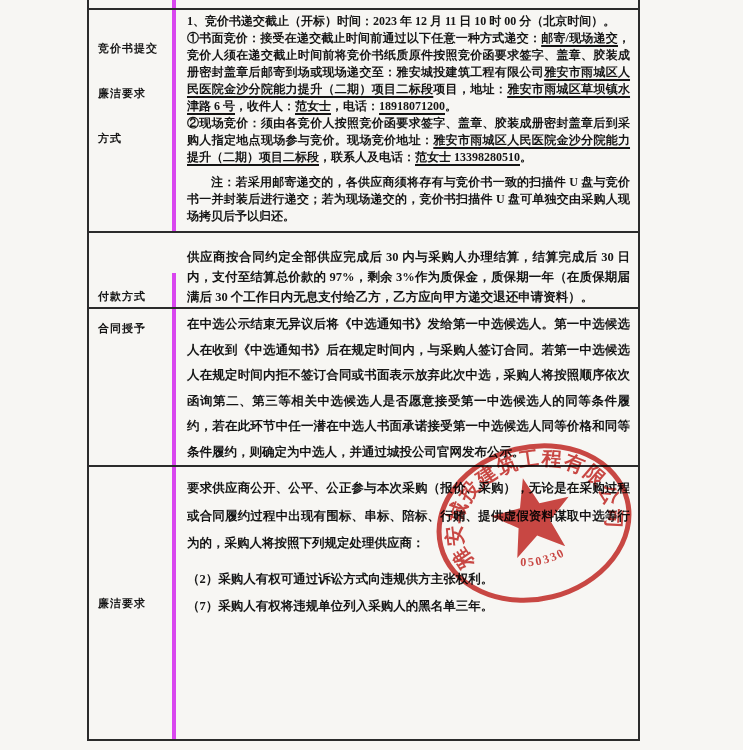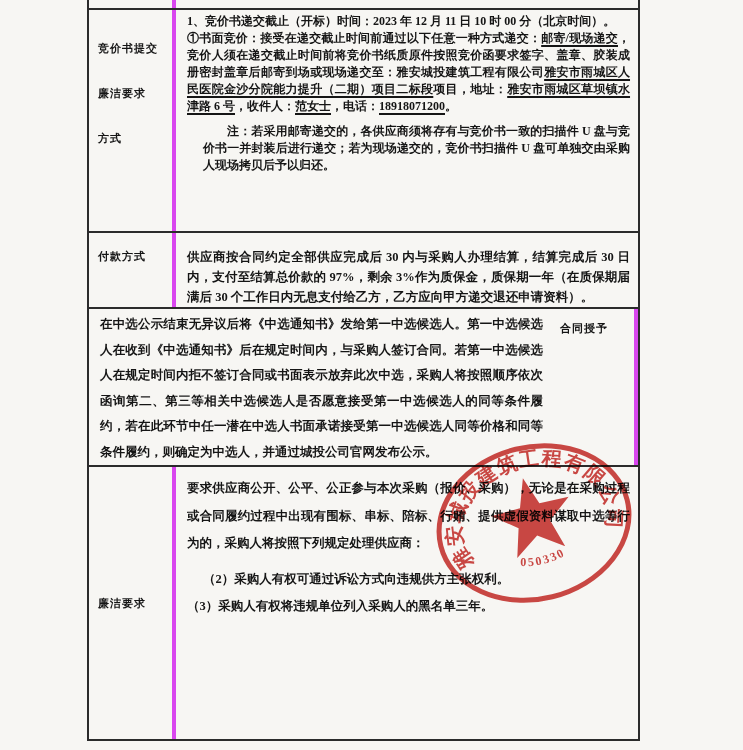--- a/index.html
+++ b/index.html
@@ -31,35 +31,35 @@
   .cell{box-sizing:border-box;overflow:hidden;}
   .label{
     flex:0 0 87px;border-right:4px solid #d946ef;
     padding:10px 4px 0 9px;
     font-weight:bold;font-size:11px;line-height:22px;
     letter-spacing:1px;
   }
   .row-stub .label{padding:0;}
   .row-1 .label{padding-top:16px;}
   .row-1 .label .lab-line{line-height:45px;}
-  .row-2 .label{padding-top:12px;}
+  .row-2 .label{padding-top:12px;margin-top:40px;}
   .row-3 .label{padding-top:8px;}
   .row-4 .label{display:flex;flex-direction:column;justify-content:center;padding-top:0;}
 
   .content{
     flex:1;padding:3px 8px 0 11px;
     text-align:justify;font-weight:bold;
   }
   .para{margin:0;}
   .row-1 .content{font-size:12px;line-height:17px;padding-top:3px;}
   .row-2 .content{font-size:12.5px;line-height:20px;padding-top:6px;margin-top:8px;}
   .row-3 .content{font-size:12.5px;line-height:25.5px;padding-top:3px;}
   .row-4 .content{font-size:12.5px;line-height:27.5px;padding-top:8px;}
   .para.indent{text-indent:2em;}
-  .para.gap{margin-top:8px;margin-left:16px;}
+  .para.gap{margin-top:8px;}
   .u{text-decoration:underline;text-underline-offset:3px;text-decoration-thickness:1.5px;}
 
   
   .seal{
     position:absolute;left:427px;top:438px;width:214px;height:170px;
     mix-blend-mode:multiply;opacity:0.88;pointer-events:none;
   }
   .seal text{fill:#c9302c;font-family:"Liberation Serif","DejaVu Serif",serif;font-weight:bold;}
 </style>
 </head>
@@ -75,47 +75,48 @@
 
   <div class="row row-1">
     <div class="cell label">
           <div class="lab-line">竞价书提交</div>
           <div class="lab-line">廉洁要求</div>
           <div class="lab-line">方式</div>
         </div>
     <div class="cell content">
           <p class="para"><span>1、竞价书递交截止（开标）时间：2023 年 12 月 11 日 10 时 00 分（北京时间）。</span></p>
           <p class="para"><span>①书面竞价：接受在递交截止时间前通过以下任意一种方式递交：</span><span class="u">邮寄/现场递交</span><span>，竞价人须在递交截止时间前将竞价书纸质原件按照竞价函要求签字、盖章、胶装成册密封盖章后邮寄到场或现场递交至：雅安城投建筑工程有限公司</span><span class="u">雅安市雨城区人民医院金沙分院能力提升（二期）项目二标段</span><span>项目，地址：</span><span class="u">雅安市雨城区草坝镇水津路 6 号</span><span>，收件人：</span><span class="u">范女士</span><span>，电话：</span><span class="u">18918071200</span><span>。</span></p>
+          <p class="para"><span>②现场竞价：须由各竞价人按照竞价函要求签字、盖章、胶装成册密封盖章后到采购人指定地点现场参与竞价。现场竞价地址：</span><span class="u">雅安市雨城区人民医院金沙分院能力提升（二期）项目二标段</span><span>，联系人及电话：</span><span class="u">范女士 13398280510</span><span>。</span></p>
           <p class="para indent gap"><span>注：若采用邮寄递交的，各供应商须将存有与竞价书一致的扫描件 U 盘与竞价书一并封装后进行递交；若为现场递交的，竞价书扫描件 U 盘可单独交由采购人现场拷贝后予以归还。</span></p>
         </div>
   </div>
       <div class="row row-2">
     <div class="cell label">
           <div class="lab-line">付款方式</div>
         </div>
     <div class="cell content">
           <p class="para"><span>供应商按合同约定全部供应完成后 30 内与采购人办理结算，结算完成后 30 日内，支付至结算总价款的 97%，剩余 3%作为质保金，质保期一年（在质保期届满后 30 个工作日内无息支付给乙方，乙方应向甲方递交退还申请资料）。</span></p>
         </div>
   </div>
       <div class="row row-3">
+    <div class="cell label">
+          <div class="lab-line">合同授予</div>
+        </div>
     <div class="cell content">
           <p class="para"><span>在中选公示结束无异议后将《中选通知书》发给第一中选候选人。第一中选候选人在收到《中选通知书》后在规定时间内，与采购人签订合同。若第一中选候选人在规定时间内拒不签订合同或书面表示放弃此次中选，采购人将按照顺序依次函询第二、第三等相关中选候选人是否愿意接受第一中选候选人的同等条件履约，若在此环节中任一潜在中选人书面承诺接受第一中选候选人同等价格和同等条件履约，则确定为中选人，并通过城投公司官网发布公示。</span></p>
-        </div>
-    <div class="cell label">
-          <div class="lab-line">合同授予</div>
         </div>
   </div>
       <div class="row row-4">
     <div class="cell label">
           <div class="lab-line">廉洁要求</div>
         </div>
     <div class="cell content">
           <p class="para"><span>要求供应商公开、公平、公正参与本次采购（报价、采购），无论是在采购过程或合同履约过程中出现有围标、串标、陪标、行贿、提供虚假资料谋取中选等行为的，采购人将按照下列规定处理供应商：</span></p>
           <p class="para gap"><span>（2）采购人有权可通过诉讼方式向违规供方主张权利。</span></p>
-          <p class="para"><span>（3）采购人有权将违规单位列入采购人的黑名单三年。</span></p>
+          <p class="para"><span>（7）采购人有权将违规单位列入采购人的黑名单三年。</span></p>
         </div>
   </div>
     </div>
 
   <svg class="seal" viewBox="0 0 214 170" aria-hidden="true">
     <g transform="rotate(-14 107 85)">
       <ellipse cx="107" cy="85" rx="96" ry="76" fill="none" stroke="#c9302c" stroke-width="5"></ellipse>
       <polygon fill="#c9302c" points="107,39 117,67.2 146.9,68 123.2,86.3 131.7,115 107,98 82.3,115 90.8,86.3 67.1,68 97,67.2"></polygon>
       <defs>
         <path id="seal-top-arc" d="M 39.9 109.1 A 74 57 0 1 1 174.1 109.1" fill="none"></path>

